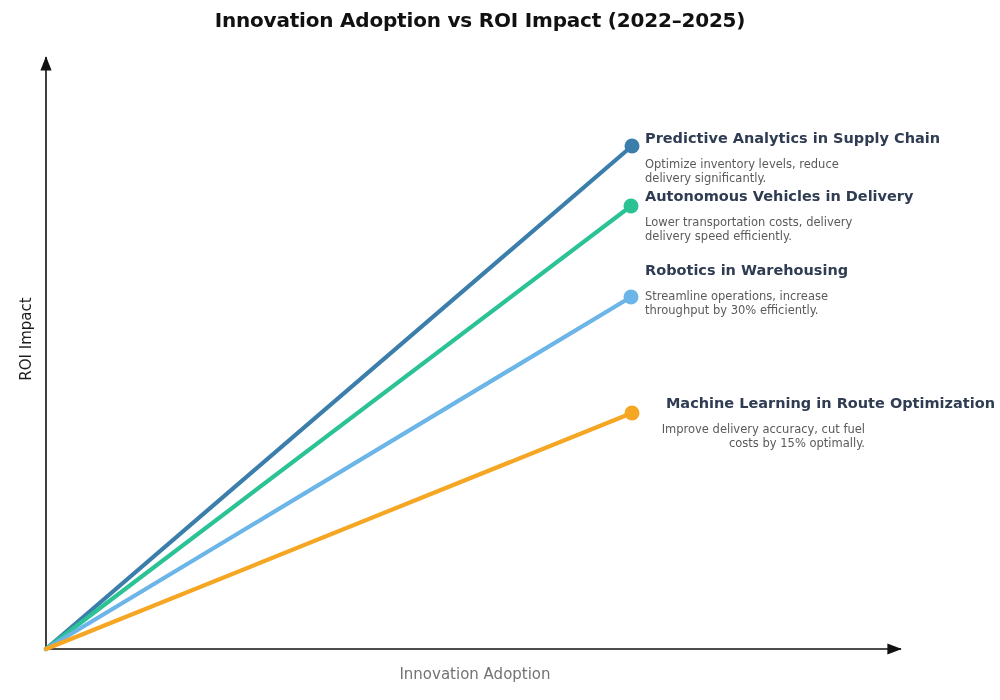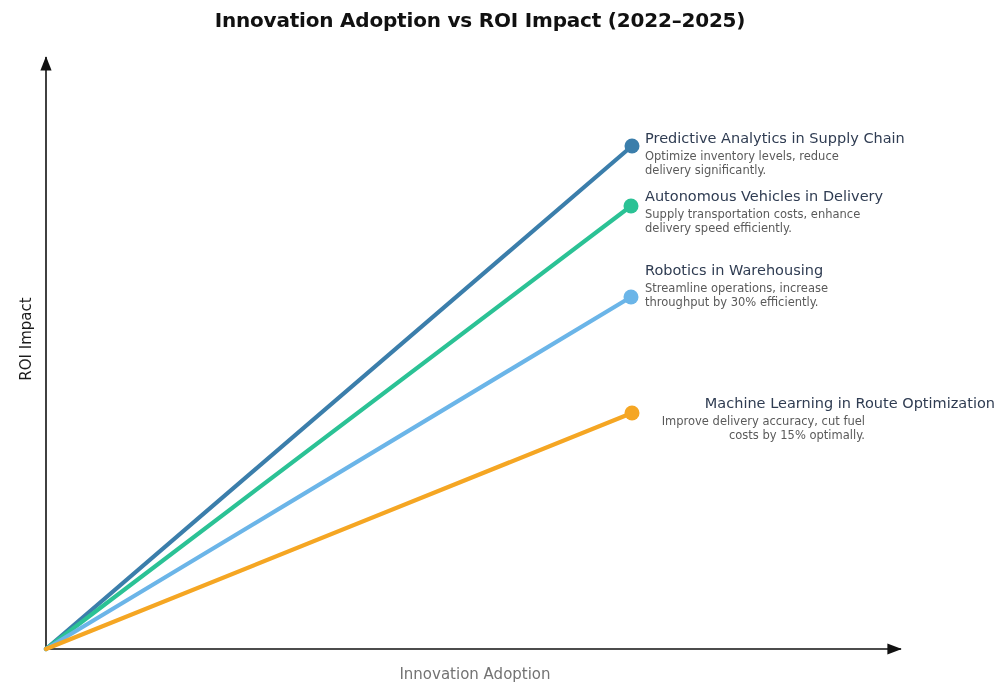--- a/index.html
+++ b/index.html
@@ -57,31 +57,31 @@
     font-size: 15px;
     color: #737373;
     font-family: "DejaVu Sans", sans-serif;
   }
   .annotation {
     position: absolute;
     width: 350px;
   }
   .ann-title {
     font-size: 14.5px;
-    font-weight: normal;
+    font-weight: bold;
     color: #2f3c52;
     line-height: 1.15;
     font-family: "DejaVu Sans", sans-serif;
     white-space: nowrap;
   }
   .ann-desc {
     font-size: 11.5px;
     color: #5a5a5a;
     line-height: 1.28;
-    margin-top: 2px;
+    margin-top: 10px;
     font-family: "DejaVu Sans", sans-serif;
     max-width: 220px;
   }
 </style>
 </head>
 <body>
 
 <div id="stage">
 
   <div id="chart-title">Innovation Adoption vs ROI Impact (2022–2025)</div>
@@ -115,21 +115,21 @@
     <div class="ann-title">Predictive Analytics in Supply Chain</div>
     <div class="ann-desc">
       <span>Optimize inventory levels, reduce</span><br>
       <span>delivery significantly.</span>
     </div>
   </div>
 
   <div class="annotation" style="left:645px; top:188px;">
     <div class="ann-title">Autonomous Vehicles in Delivery</div>
     <div class="ann-desc">
-      <span>Supply transportation costs, enhance</span><br>
+      <span>Lower transportation costs, delivery</span><br>
       <span>delivery speed efficiently.</span>
     </div>
   </div>
 
   <div class="annotation" style="left:645px; top:262px;">
     <div class="ann-title">Robotics in Warehousing</div>
     <div class="ann-desc">
       <span>Streamline operations, increase</span><br>
       <span>throughput by 30% efficiently.</span>
     </div>

